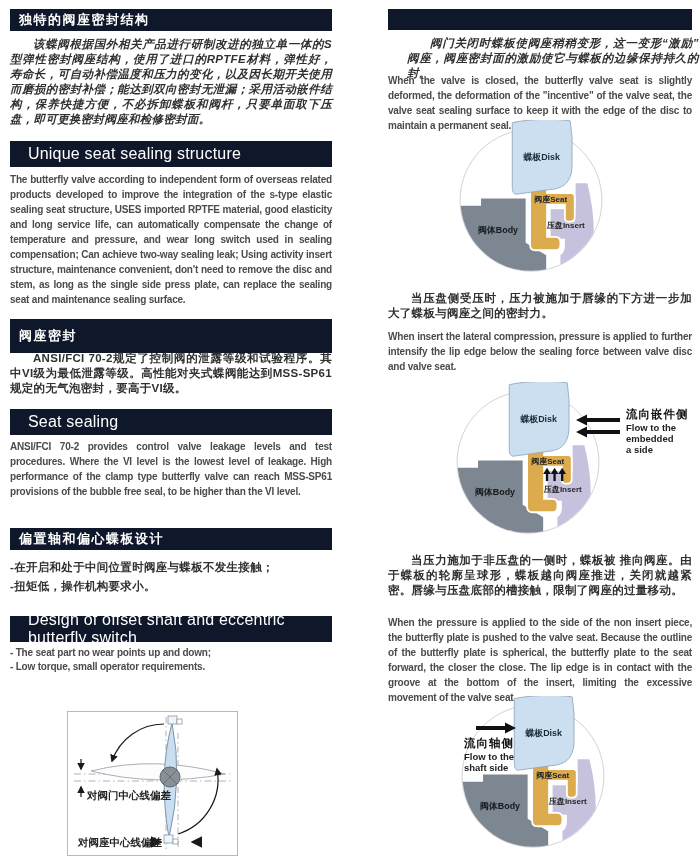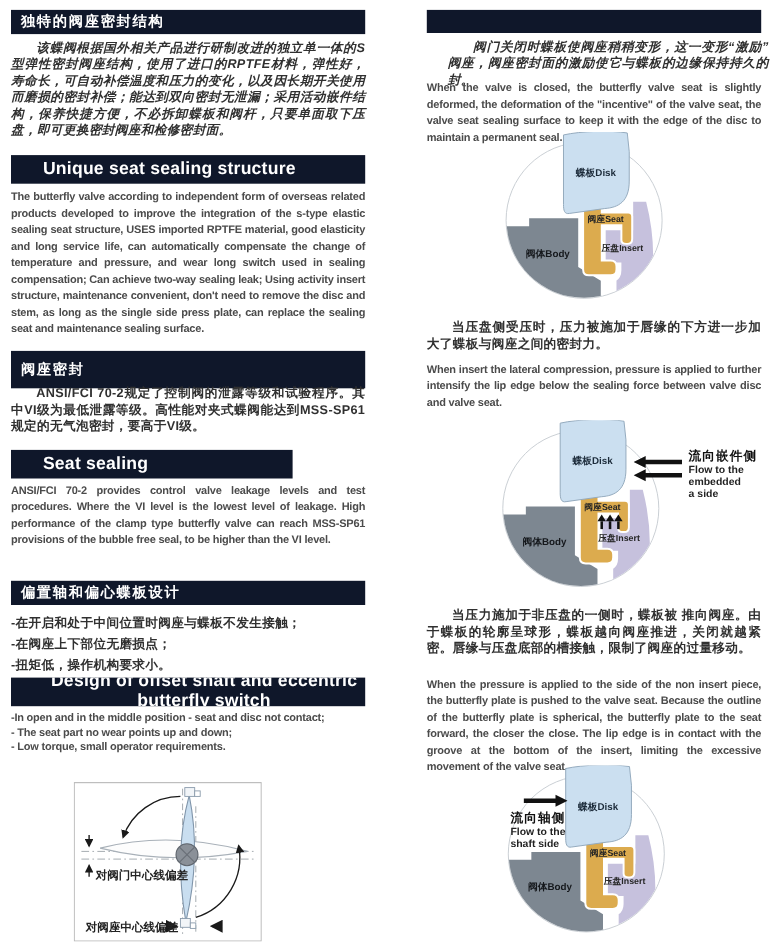--- a/index.html
+++ b/index.html
@@ -5,21 +5,21 @@
   html,body{margin:0;padding:0;}
   body{
     width:700px;height:864px;position:relative;background:#ffffff;
     font-family:"Liberation Sans","DejaVu Sans",sans-serif;
     overflow:hidden;
   }
   .abs{position:absolute;box-sizing:border-box;}
   
   .bar{background:#0f172a;color:#fff;display:flex;align-items:center;overflow:hidden;}
   .bar-zh{font-size:13px;font-weight:700;letter-spacing:1.5px;padding-left:9px;}
-  .bar-en{font-size:16px;font-weight:700;letter-spacing:.2px;padding-left:29px;text-align:center;}
+  .bar-en{font-size:16px;font-weight:400;letter-spacing:.2px;padding-left:18px;}
   
   .p-zh{font-size:11.5px;line-height:15px;color:#303030;font-weight:600;
         text-align:justify;text-indent:2em;letter-spacing:.3px;}
   .p-en{font-size:10px;line-height:15px;color:#4b4b4b;font-weight:600;
         text-align:justify;letter-spacing:-0.2px;}
   .li-zh{font-size:11.5px;line-height:19px;color:#303030;font-weight:700;letter-spacing:.3px;}
   .li-en{font-size:10px;line-height:13.6px;color:#4b4b4b;font-weight:600;letter-spacing:-0.2px;}
   
   .flow-zh{font-size:11.5px;font-weight:700;color:#111;letter-spacing:1px;white-space:nowrap;}
   .flow-en{font-size:9.5px;font-weight:700;color:#222;line-height:10.5px;white-space:nowrap;}
@@ -33,36 +33,34 @@
 <div class="abs p-zh" style="left:10px;top:37px;width:322px;font-style:italic;">该蝶阀根据国外相关产品进行研制改进的独立单一体的S型弹性密封阀座结构，使用了进口的RPTFE材料，弹性好，寿命长，可自动补偿温度和压力的变化，以及因长期开关使用而磨损的密封补偿；能达到双向密封无泄漏；采用活动嵌件结构，保养快捷方便，不必拆卸蝶板和阀杆，只要单面取下压盘，即可更换密封阀座和检修密封面。</div>
 
 <div class="abs bar bar-en" style="left:10px;top:141px;width:322px;height:26px;">Unique seat sealing structure</div>
 
 <div class="abs p-en" style="left:10px;top:172px;width:322px;">The butterfly valve according to independent form of overseas related products developed to improve the integration of the s-type elastic sealing seat structure, USES imported RPTFE material, good elasticity and long service life, can automatically compensate the change of temperature and pressure, and wear long switch used in sealing compensation; Can achieve two-way sealing leak; Using activity insert structure, maintenance convenient, don't need to remove the disc and stem, as long as the single side press plate, can replace the sealing seat and maintenance sealing surface.</div>
 
 <div class="abs bar bar-zh" style="left:10px;top:319px;width:322px;height:34px;">阀座密封</div>
 
 <div class="abs p-zh" style="left:10px;top:351px;width:322px;">ANSI/FCI 70-2规定了控制阀的泄露等级和试验程序。其中VI级为最低泄露等级。高性能对夹式蝶阀能达到MSS-SP61规定的无气泡密封，要高于VI级。</div>
 
-<div class="abs bar bar-en" style="left:10px;top:409px;width:256px;height:26px;">Seat sealing</div>
+<div class="abs bar bar-en" style="left:10px;top:409px;width:322px;height:26px;">Seat sealing</div>
 
 <div class="abs p-en" style="left:10px;top:439px;width:322px;">ANSI/FCI 70-2 provides control valve leakage levels and test procedures. Where the VI level is the lowest level of leakage. High performance of the clamp type butterfly valve can reach MSS-SP61 provisions of the bubble free seal, to be higher than the VI level.</div>
 
 <div class="abs bar bar-zh" style="left:10px;top:528px;width:322px;height:22px;">偏置轴和偏心蝶板设计</div>
 
 <div class="abs" style="left:10px;top:558px;width:322px;">
   <div class="li-zh">-在开启和处于中间位置时阀座与蝶板不发生接触；</div>
-  <div class="li-zh">-在阀座上下部位无磨损点；</div>
   <div class="li-zh">-扭矩低，操作机构要求小。</div>
 </div>
 
 <div class="abs bar bar-en" style="left:10px;top:616px;width:322px;height:26px;">Design of offset shaft and eccentric butterfly switch</div>
 
 <div class="abs" style="left:10px;top:646px;width:322px;">
-  <div class="li-en">-In open and in the middle position - seat and disc not contact;</div>
   <div class="li-en">- The seat part no wear points up and down;</div>
   <div class="li-en">- Low torque, small operator requirements.</div>
 </div>
 
 <svg class="abs" style="left:67px;top:711px;" width="171" height="145" viewBox="0 0 171 145">
   <defs>
     <marker id="ah" viewBox="0 0 10 10" refX="8" refY="5" markerWidth="6.5" markerHeight="6.5" orient="auto-start-reverse">
       <path d="M0,0 L10,5 L0,10 Z" fill="#1a1a1a"></path>
     </marker>
   </defs>

